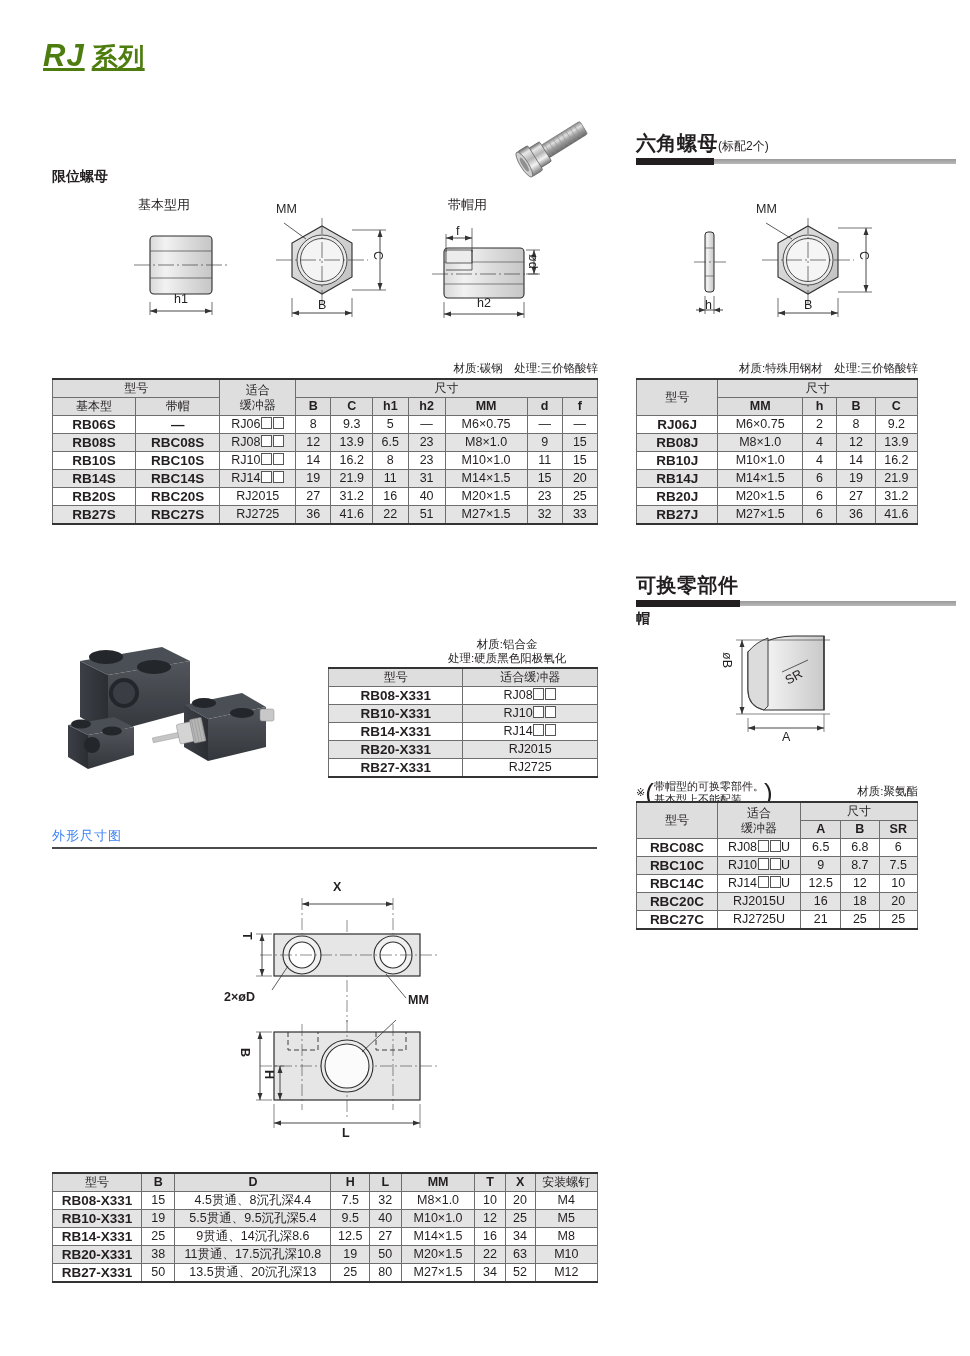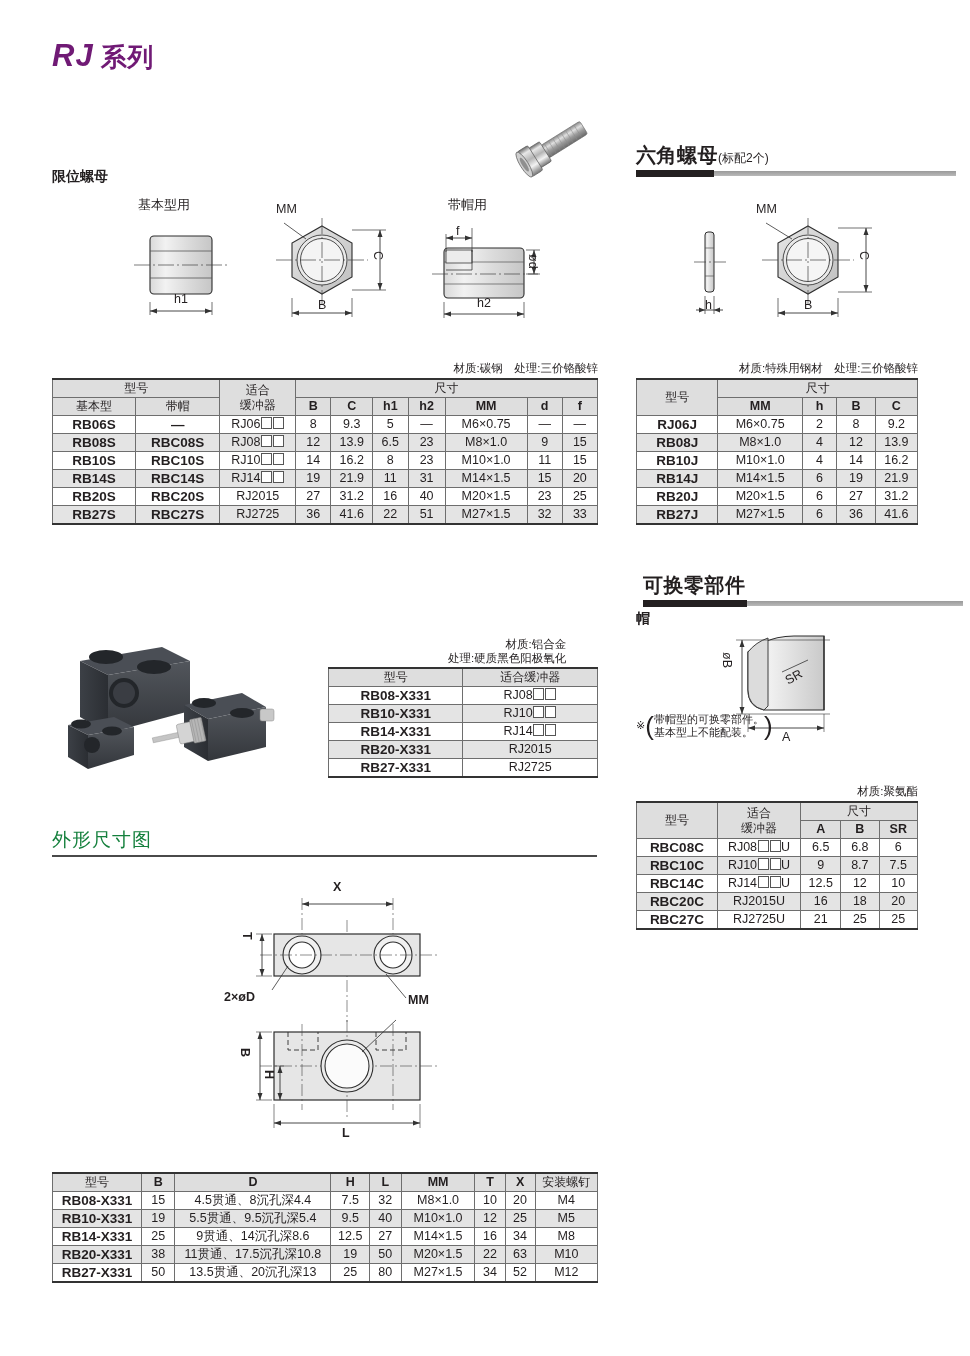--- a/index.html
+++ b/index.html
@@ -8,52 +8,53 @@
     background:#ffffff;
     font-family:"Liberation Sans","DejaVu Sans",sans-serif;
     color:#1a1a1a;
     position:relative;
     overflow:hidden;
   }
   .page { position:relative; width:970px; height:1356px; }
 
   
   .page-title {
-    position:absolute; left:52px; top:38px;
+    position:absolute; left:43px; top:38px;
     font-size:31px; font-weight:bold; letter-spacing:0.5px;
-    color:#701a75;
+    color:#4d7c0f;
+    text-decoration:underline;
   }
   .page-title .rj { font-style:italic; font-family:"Liberation Sans",sans-serif; letter-spacing:1px; }
   .page-title .cn { font-style:normal; margin-left:7px; font-size:26px; }
 
   
   .sec { position:absolute; }
   .sec .sec-label {
     font-size:20px; font-weight:bold; color:#231f20; letter-spacing:0.5px;
     display:inline-block; white-space:nowrap;
   }
   .sec .sec-note { font-size:12px; font-weight:normal; letter-spacing:0; }
   .sec .bar { height:7px; margin-top:1px; position:relative; }
   .bar .dark { position:absolute; left:0; top:0; height:7px; background:#231f20; }
   .bar .light { position:absolute; top:1px; height:5px;
     background:linear-gradient(to bottom,#9a9a9a,#b9b9b9); }
 
   .sub-label { position:absolute; font-size:14px; font-weight:bold; color:#231f20; }
 
   
   .sec-thin { position:absolute; }
-  .sec-thin .t { font-size:19px; color:#15803d; letter-spacing:1px; }
+  .sec-thin .t { font-size:13px; color:#3b82f6; letter-spacing:1px; }
   .sec-thin .rule { height:2px; background:#4a4a4a; margin-top:2px; }
 
   
   .matcap {
     position:absolute; font-size:11.5px; color:#231f20; text-align:right;
     line-height:14px; white-space:nowrap;
   }
-  .matcap.left-al { text-align:right; }
+  .matcap.left-al { text-align:center; }
 
   
   table.spec {
     position:absolute; border-collapse:collapse;
     font-size:12.5px; color:#231f20; background:#fff;
   }
   table.spec th, table.spec td {
     border:1px solid #6e6e6e;
     text-align:center; vertical-align:middle;
     padding:1px 2px; line-height:15px;
@@ -304,21 +305,21 @@
           <td>41.6</td>
           <td>22</td>
           <td>51</td>
           <td>M27×1.5</td>
           <td>32</td>
           <td>33</td>
         </tr>
       </tbody>
   </table>
 
-  <div class="sec" style="left:636px; top:142px; width:320px;text-decoration:underline;">
+  <div class="sec" style="left:636px; top:130px; width:320px;text-decoration:underline;">
     <div class="sec-label"><span>六角螺母</span><span class="sec-note">(标配2个)</span></div>
     <div class="bar">
       <div class="dark" style="width:78px;"></div>
       <div class="light" style="left:78px; right:0;"></div>
     </div>
   </div>
 
   <div class="draw" style="left:688px; top:218px; width:46px; height:105px;">
     <svg width="46" height="105" viewBox="0 0 46 105">
       <rect x="17" y="14" width="9" height="60" rx="3" fill="url(#nutg)" stroke="#2d2d2d" stroke-width="1"></rect>
@@ -503,21 +504,21 @@
           <td class="model">RB20-X331</td>
           <td>RJ2015</td>
         </tr>
         <tr>
           <td class="model">RB27-X331</td>
           <td>RJ2725</td>
         </tr>
       </tbody>
   </table>
 
-  <div class="sec" style="left:636px; top:572px; width:320px;margin-left:7px;">
+  <div class="sec" style="left:636px; top:572px; width:320px;">
     <div class="sec-label">可换零部件</div>
     <div class="bar">
       <div class="dark" style="width:104px;"></div>
       <div class="light" style="left:104px; right:0;"></div>
     </div>
   </div>
   <div class="sub-label" style="left:636px; top:610px;">帽</div>
 
   <div class="draw" style="left:690px; top:628px; width:200px; height:120px;">
     <svg width="200" height="120" viewBox="0 0 200 120">
@@ -541,21 +542,21 @@
       <line x1="134" y1="86" x2="134" y2="104" stroke="#333" stroke-width="0.6"></line>
       <line x1="58" y1="100" x2="134" y2="100" stroke="#333" stroke-width="0.9"></line>
       <polygon points="58,100 65,97.5 65,102.5" fill="#333"></polygon>
       <polygon points="134,100 127,97.5 127,102.5" fill="#333"></polygon>
     </svg>
     <div class="dlabel vert" style="left:30px; top:24px;">øB</div>
     <div class="dlabel" style="left:95px; top:42px; transform:rotate(-30deg);">SR</div>
     <div class="dlabel" style="left:92px; top:102px;">A</div>
   </div>
 
-  <div class="note-star" style="left:636px; top:713px;">
+  <div class="note-star" style="left:636px; top:780px;">
     <span>※</span><span class="par">(</span><span class="txt"><span>带帽型的可换零部件。</span><br><span>基本型上不能配装。</span></span><span class="par">)</span>
   </div>
 
   <div class="matcap" style="left:760px; top:784px; width:158px;">材质:聚氨酯</div>
 
   <table class="spec" id="tbl-parts" style="left:636px; top:801px; width:282px;">
     <thead>
       <tr>
         <th class="cn topline" rowspan="2" style="width:82px;">型号</th>
         <th class="cn topline" rowspan="2" style="width:86px;">

